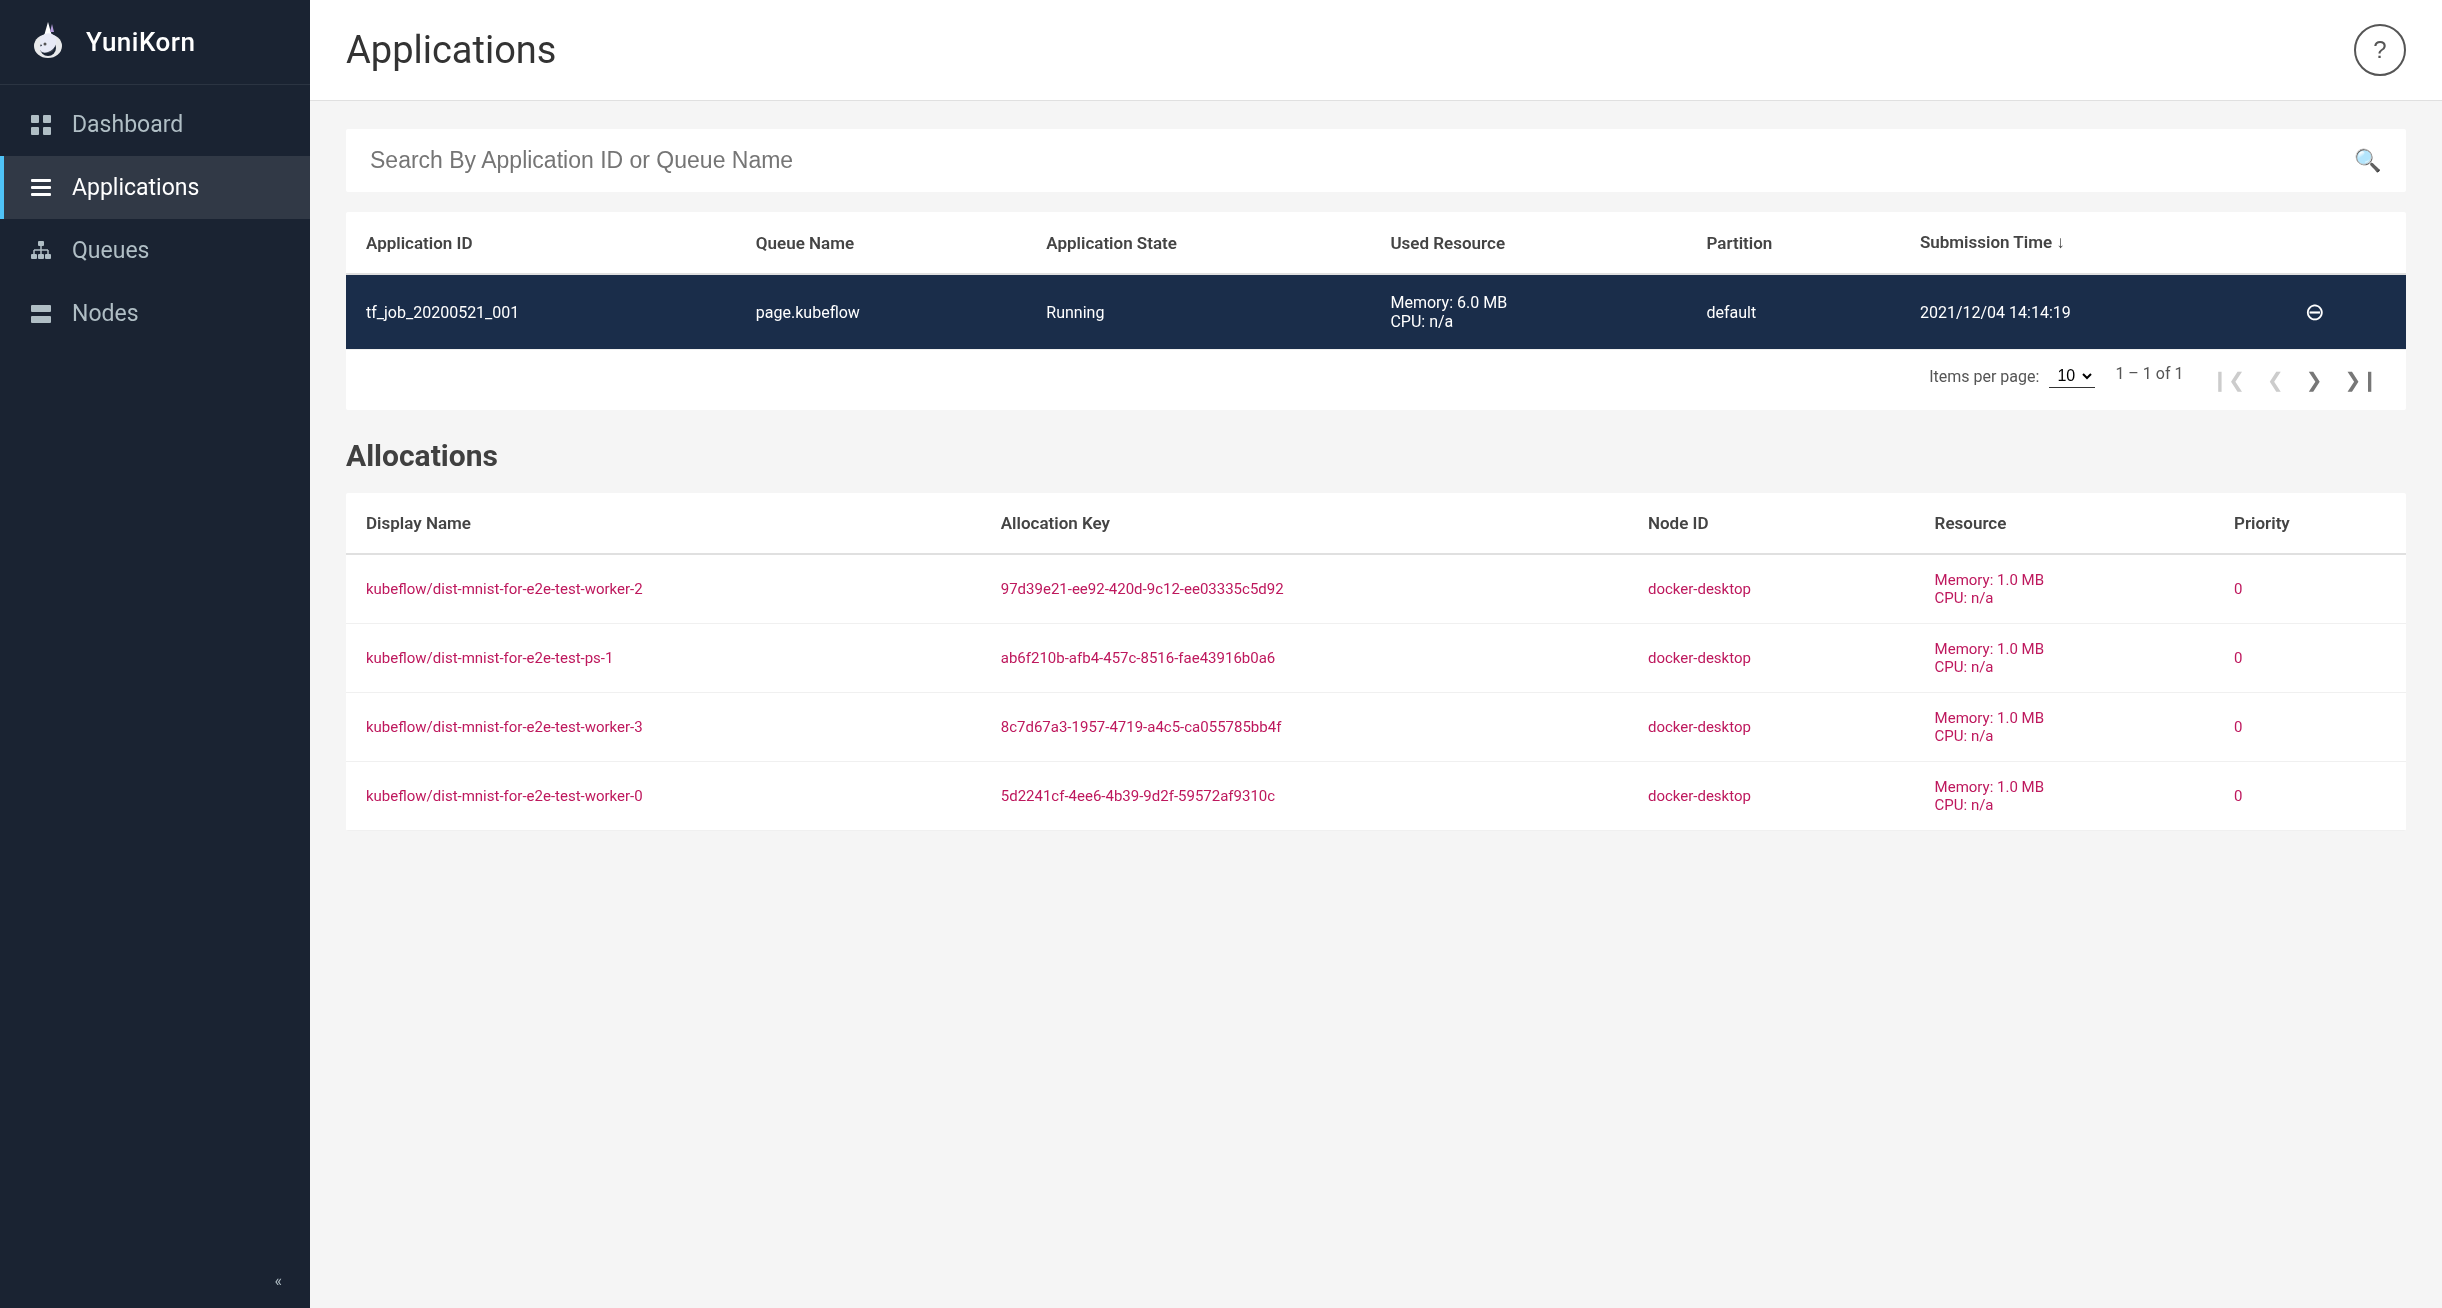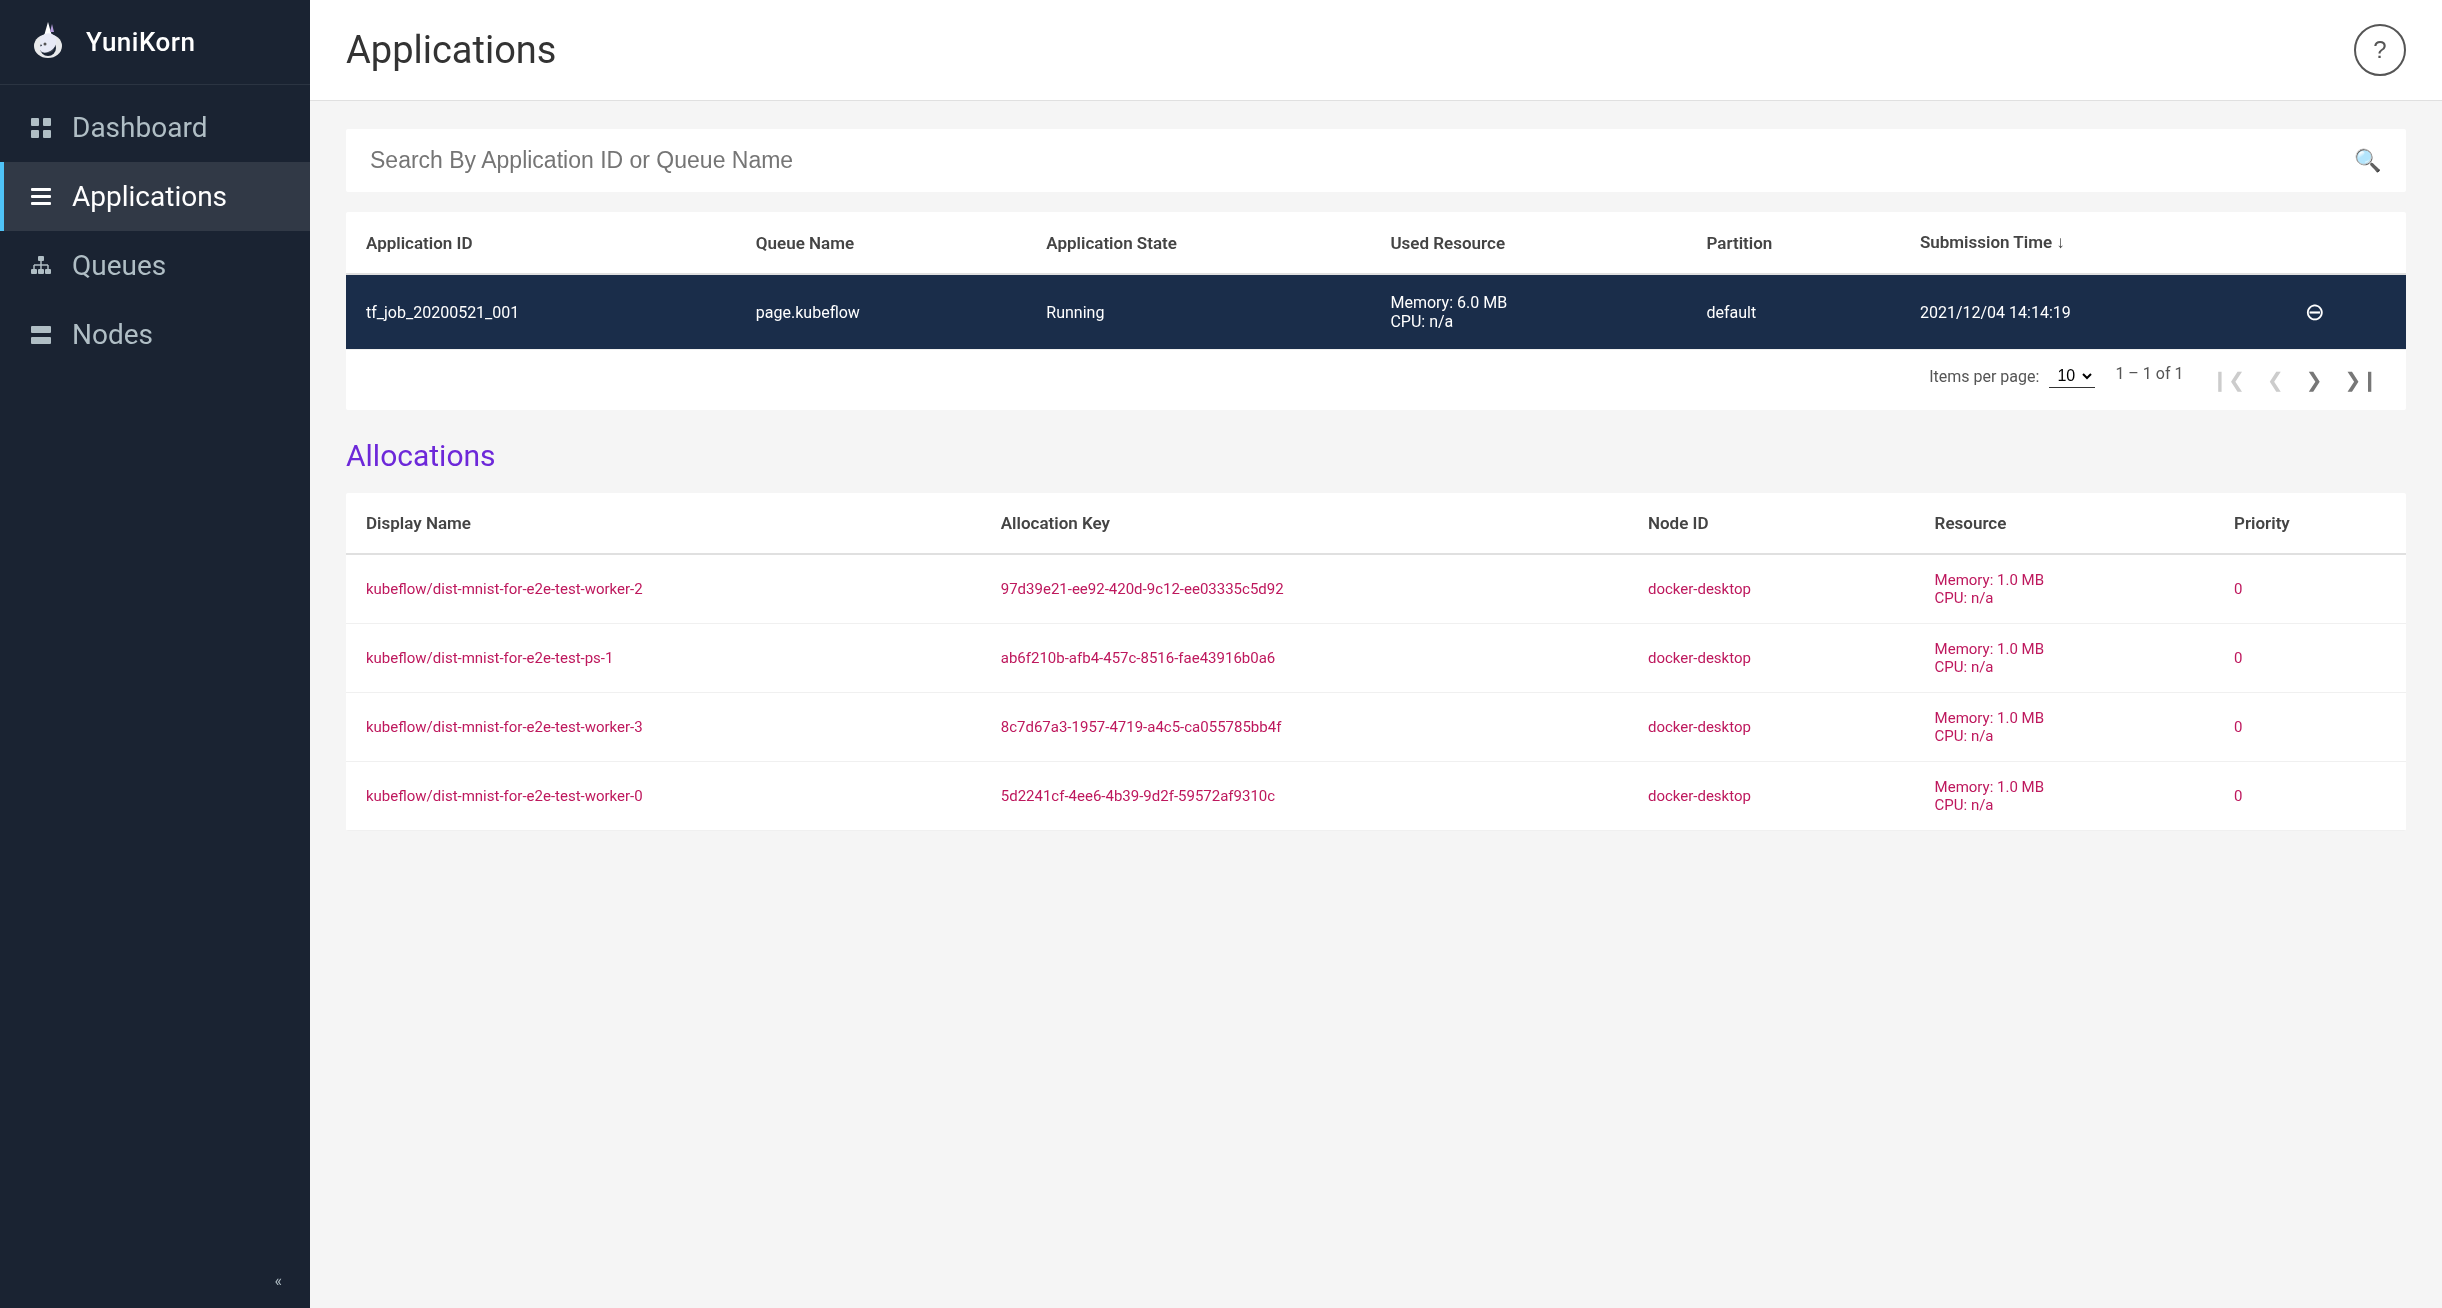--- a/index.html
+++ b/index.html
@@ -61,21 +61,21 @@
       background: #4fc3f7;
     }
     .nav-icon {
       width: 26px;
       height: 26px;
       margin-right: 18px;
       display: flex;
       align-items: center;
       justify-content: center;
     }
-    .nav-item-label { font-size: 28px; }
+    .nav-item-label { font-size: 23px; }
     .sidebar-collapse {
       padding: 18px 28px;
       color: #b0bec5;
       cursor: pointer;
       display: flex;
       justify-content: flex-end;
     }
 
     
     .main {
@@ -231,22 +231,22 @@
       color: #fff;
       font-size: 24px;
       padding: 0;
       display: flex;
       align-items: center;
     }
 
     
     .section-title {
       font-size: 30px;
-      font-weight: 400;
-      color: #6d28d9;
+      font-weight: 700;
+      color: #404040;
       margin-bottom: 20px;
       margin-top: 8px;
     }
     .alloc-table-container {
       background: #fff;
       border-radius: 2px;
       overflow: hidden;
     }
     .alloc-table thead th {
       font-size: 17px;

